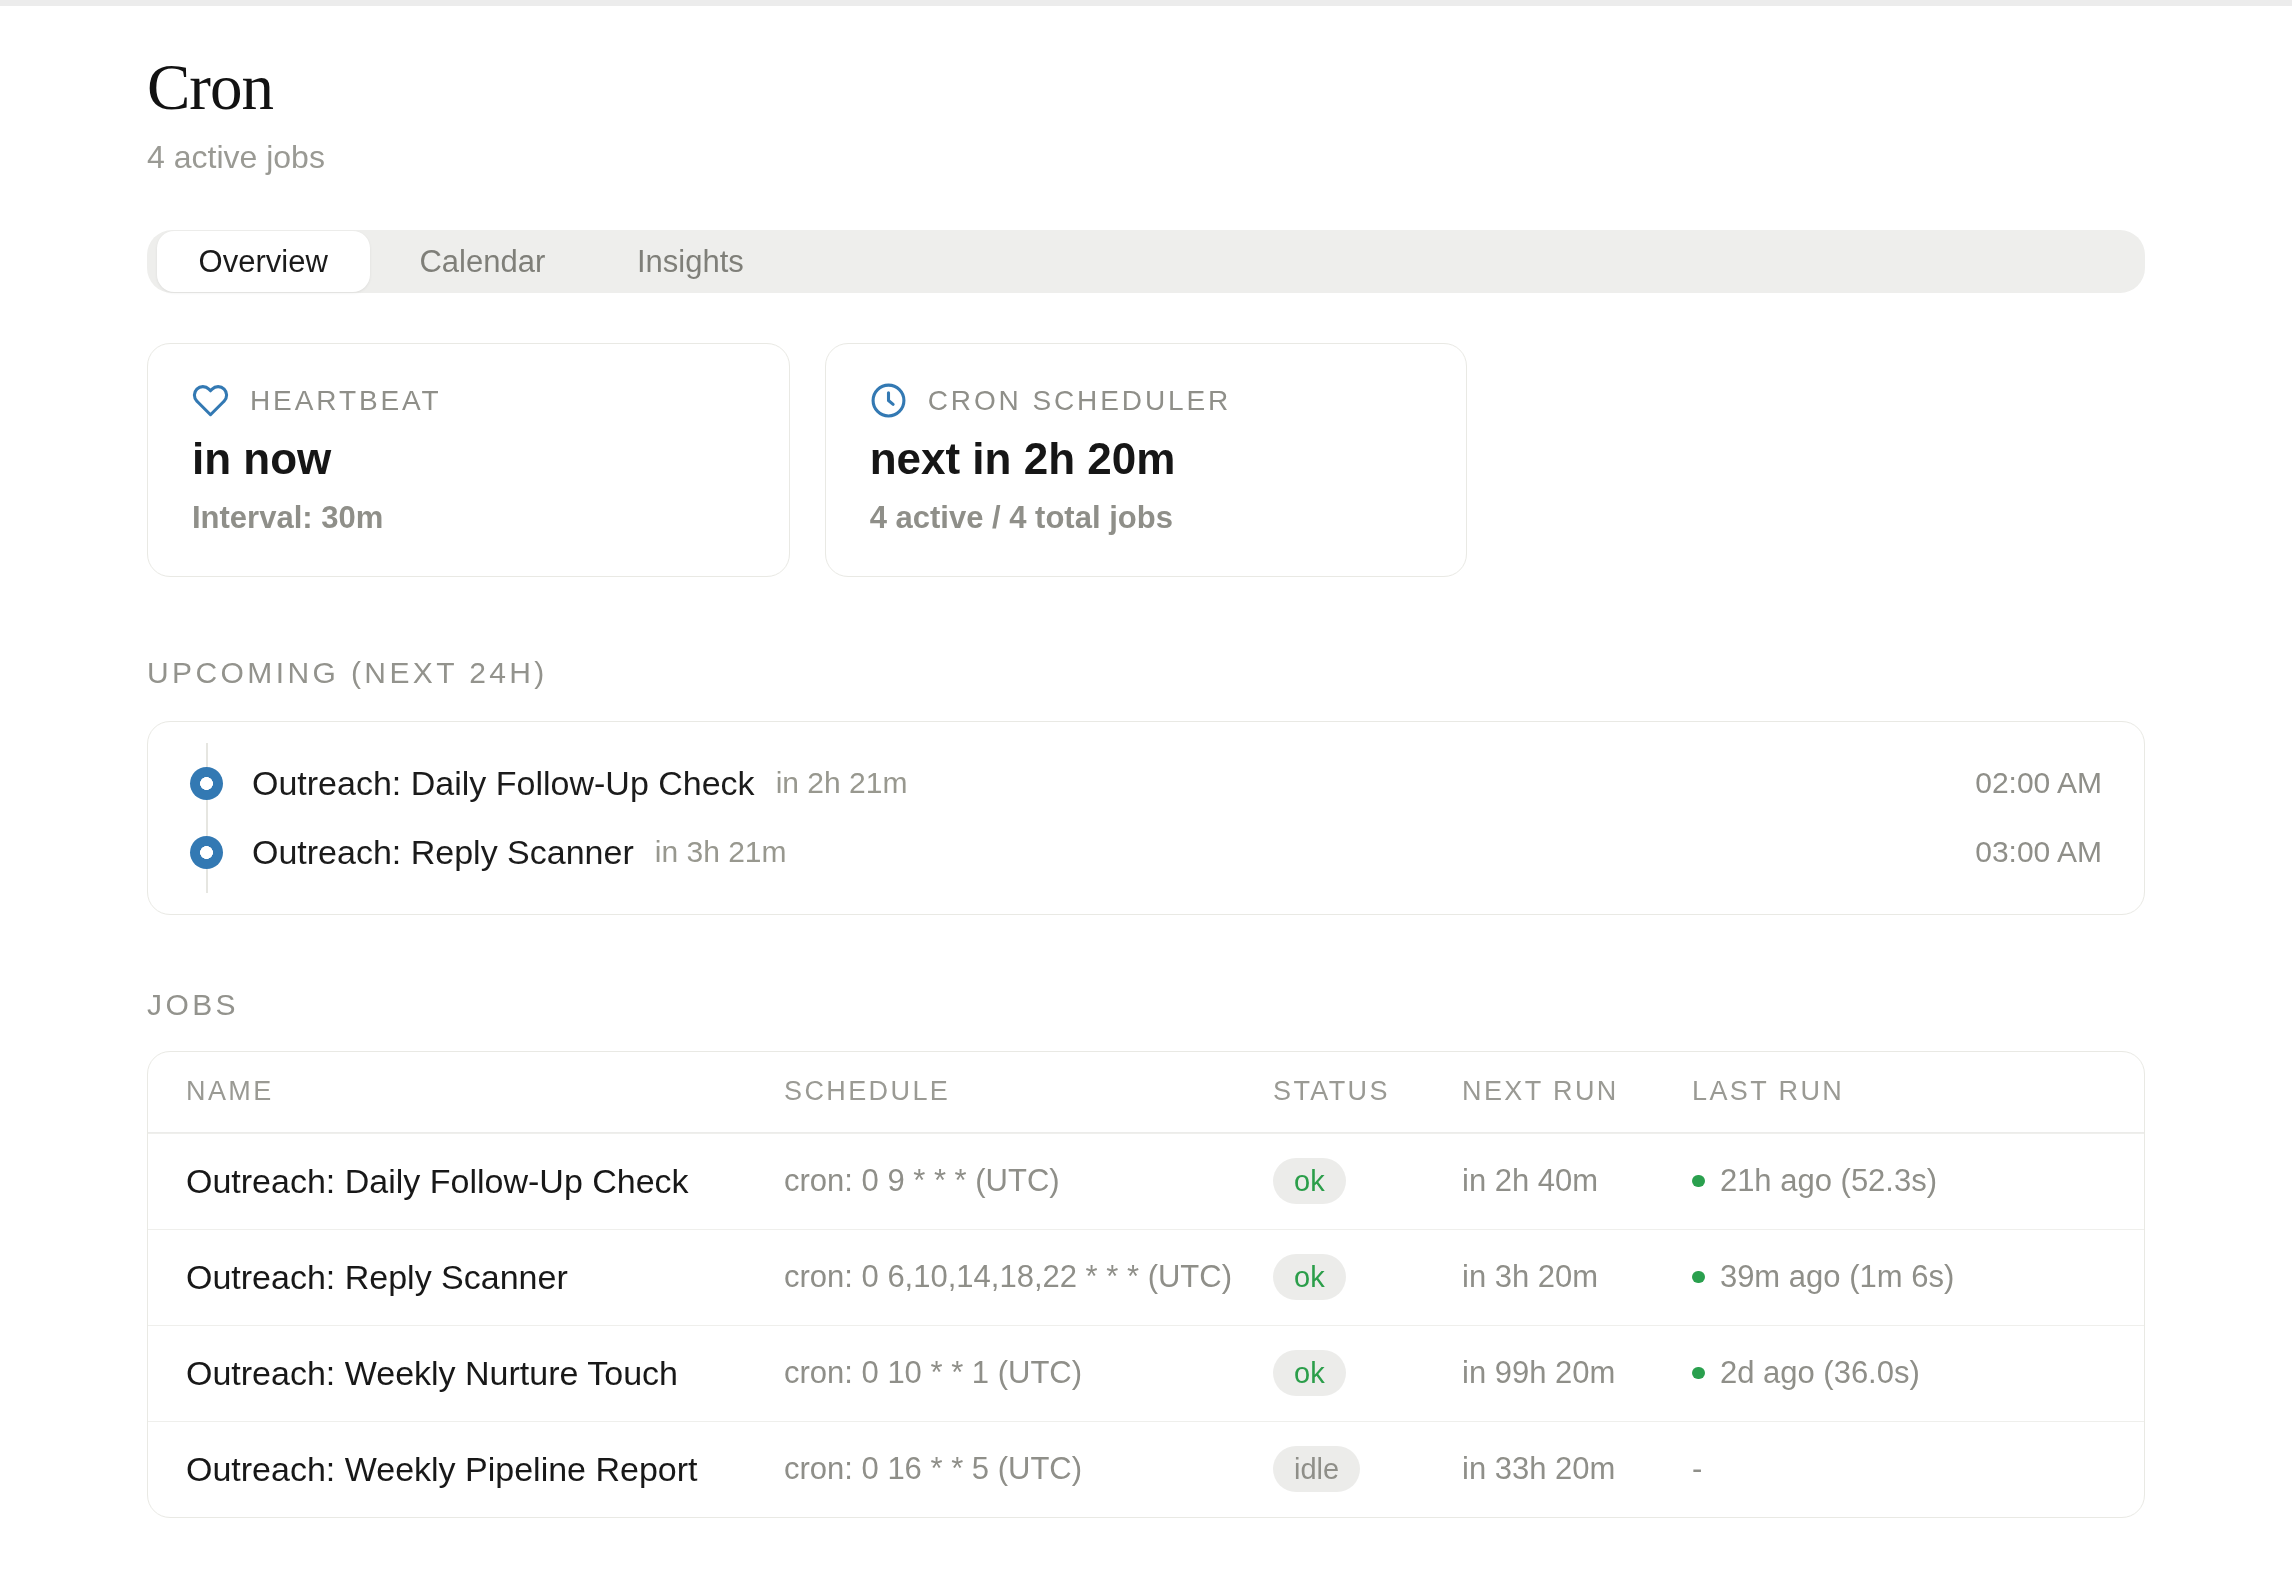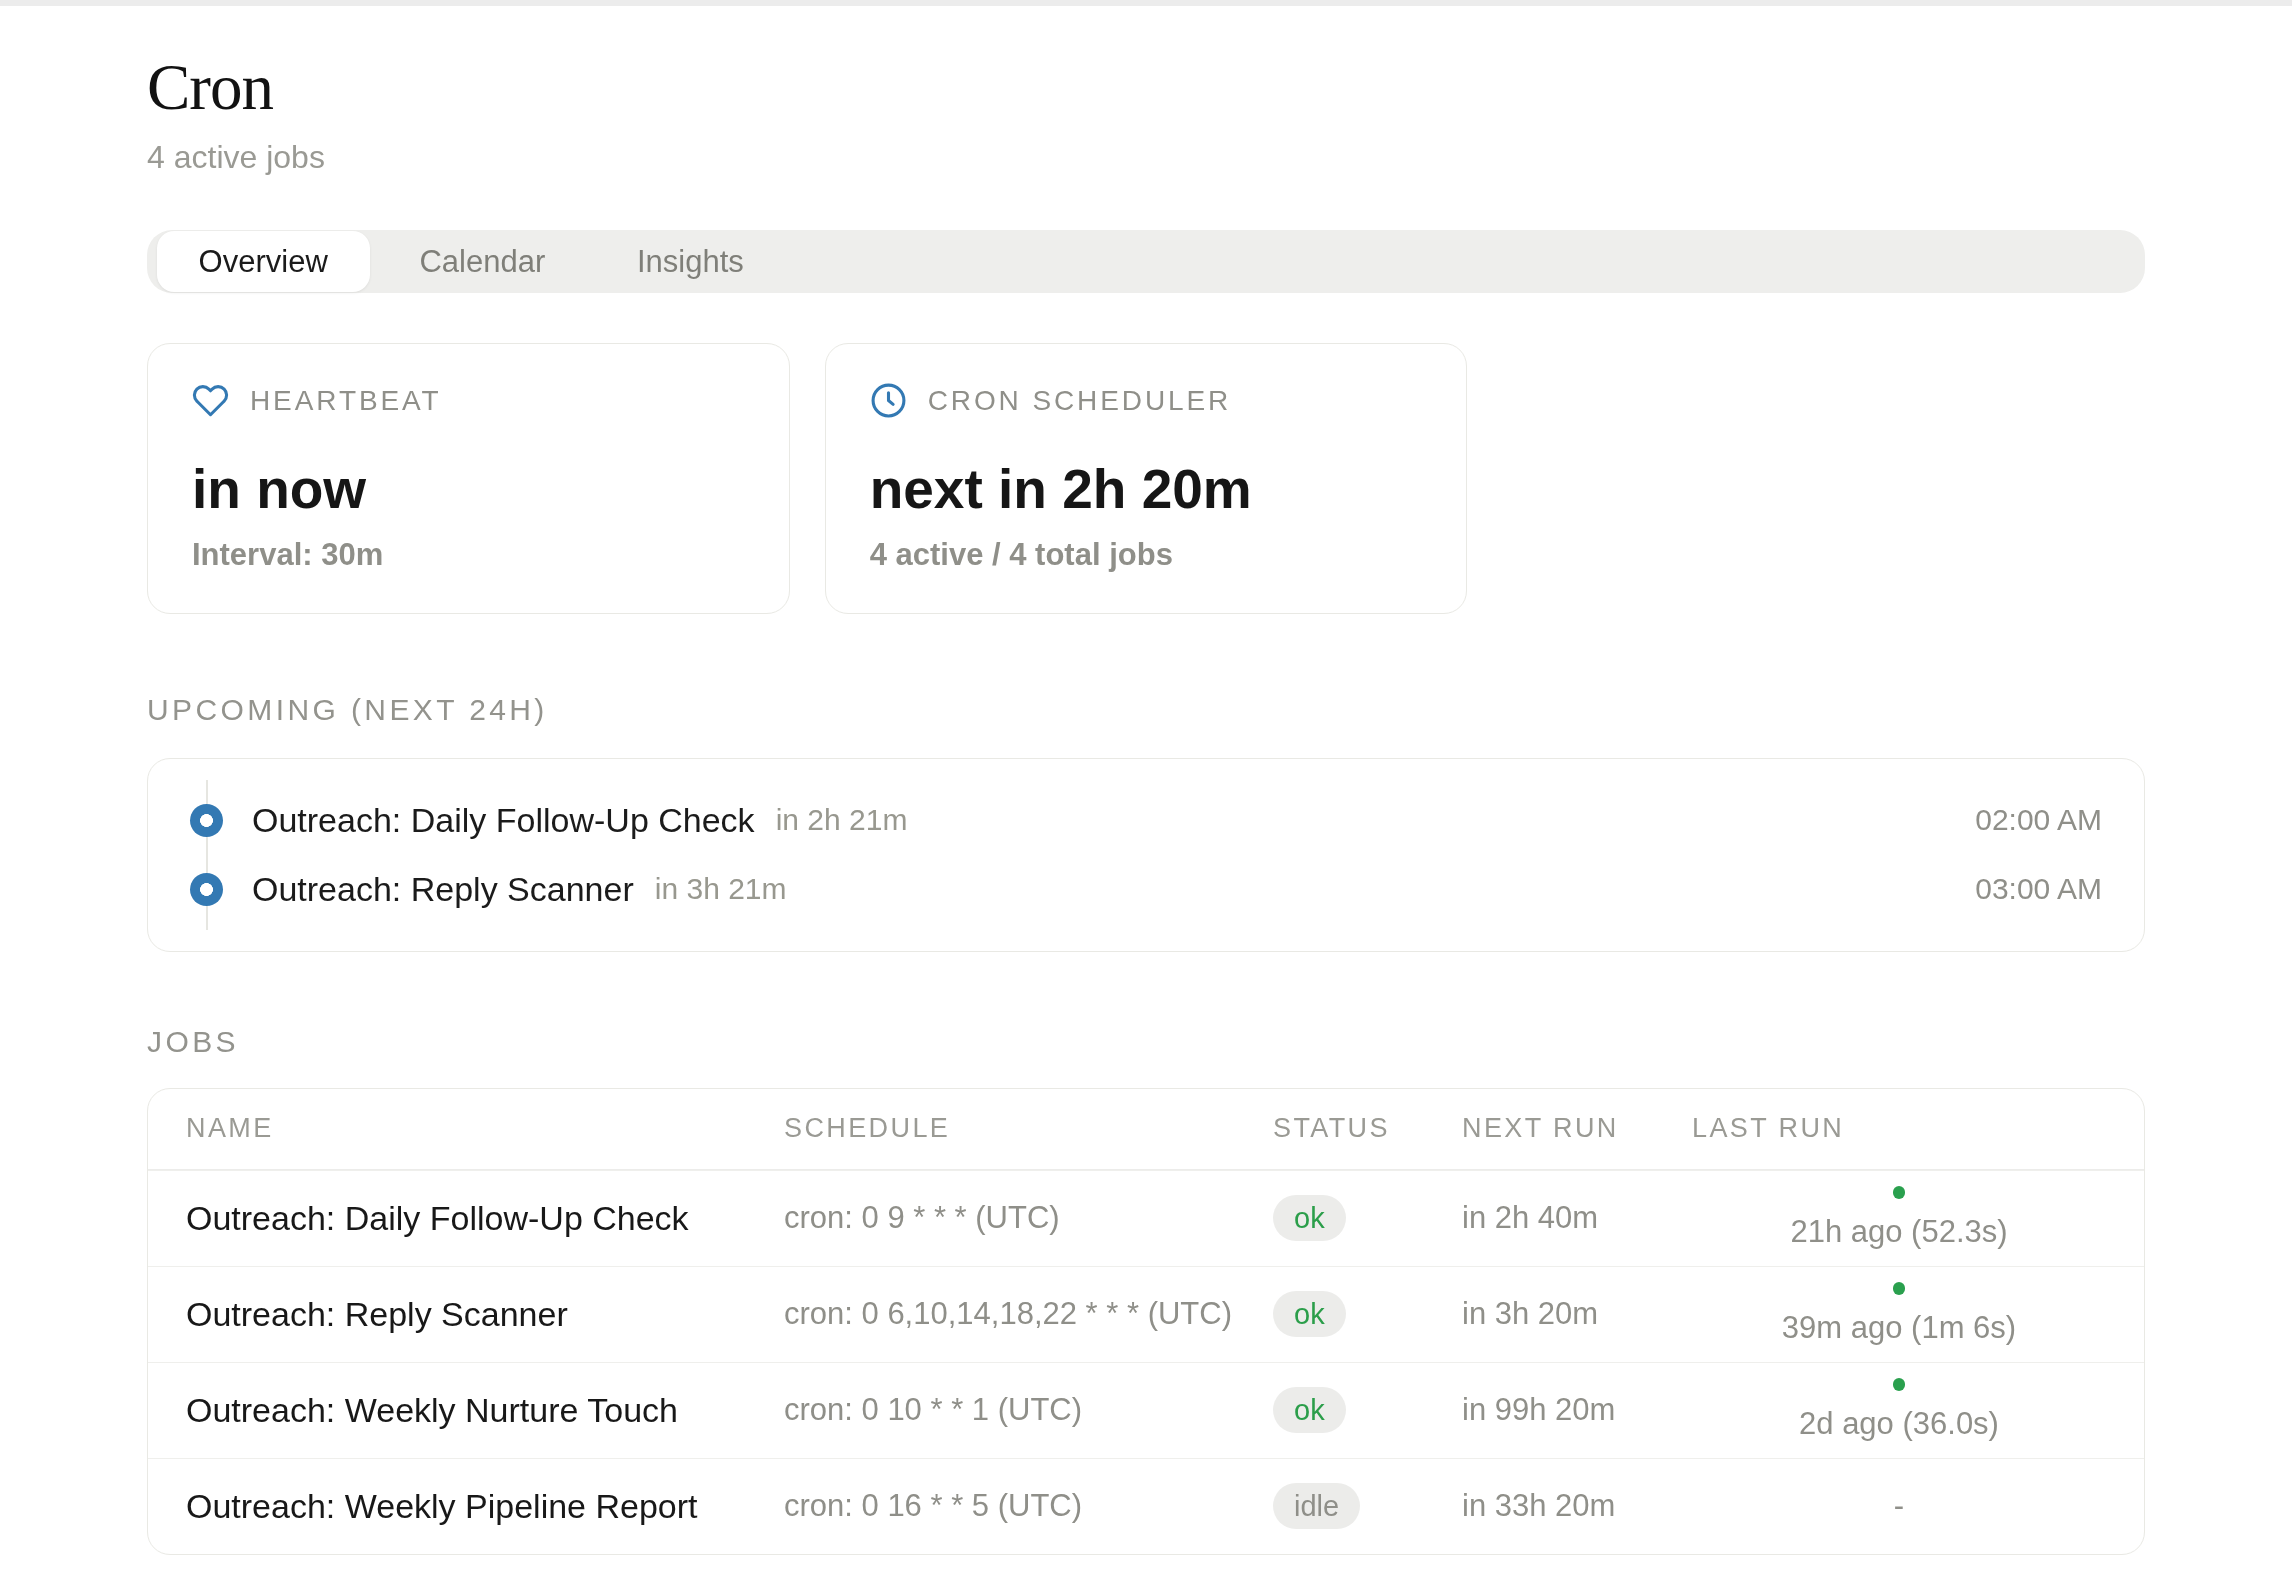--- a/index.html
+++ b/index.html
@@ -54,21 +54,21 @@
 
   
   .stat-grid { margin-top: 50px; display: grid; grid-template-columns: 1fr 1fr 1fr; gap: 35px; }
   .stat-card {
     border: 1.9px solid #e9e9e4; border-radius: 23px;
     padding: 38px 44px 40px 44px; background: #fff;
   }
   .stat-label-row { display: flex; align-items: center; gap: 21px; }
   .stat-icon { width: 37px; height: 37px; flex: 0 0 auto; }
   .stat-label { font-size: 28px; letter-spacing: 2.9px; color: #8f8f89; }
-  .stat-value { margin-top: 38px; font-size: 55px; font-weight: 700; color: #161616; }
+  .stat-value { margin-top: 15px; font-size: 44px; font-weight: 700; color: #161616; }
   .stat-sub { margin-top: 15.4px; font-size: 31px; color: #8f8f89; font-weight: bold; }
 
   
   .section-heading { font-size: 30px; letter-spacing: 3.4px; color: #93938d; }
   .section-heading.upcoming-heading { margin-top: 79px; }
   .section-heading.jobs-heading { margin-top: 73px; }
 
   
   .upcoming-card {
     margin-top: 31px;
@@ -113,21 +113,21 @@
   .table-row:first-of-type { border-top: none; }
   .cell-name { font-size: 34px; font-weight: 500; color: #181818; }
   .cell-schedule, .cell-nextrun { font-size: 31px; color: #8f8f89; }
   .badge {
     display: inline-block; justify-self: start;
     font-size: 29px; padding: 6.7px 21px;
     border-radius: 960px; background: #ececea; color: #8f8f89;
   }
   .badge.is-ok { color: #2b9e4a; }
   .badge.is-idle { color: #8f8f89; }
-  .cell-lastrun { display: flex; align-items: center; gap: 15.4px; font-size: 31px; color: #8f8f89; flex-direction: column; }
+  .cell-lastrun { display: flex; align-items: center; gap: 15.4px; font-size: 31px; color: #8f8f89; }
   .run-dot { width: 12.5px; height: 12.5px; border-radius: 50%; background: #2aa04e; flex: 0 0 auto; }
 </style>
 </head>
 <body>
 
 <div class="top-strip"></div>
 
 <div class="container">
 
   <div class="page-header">

